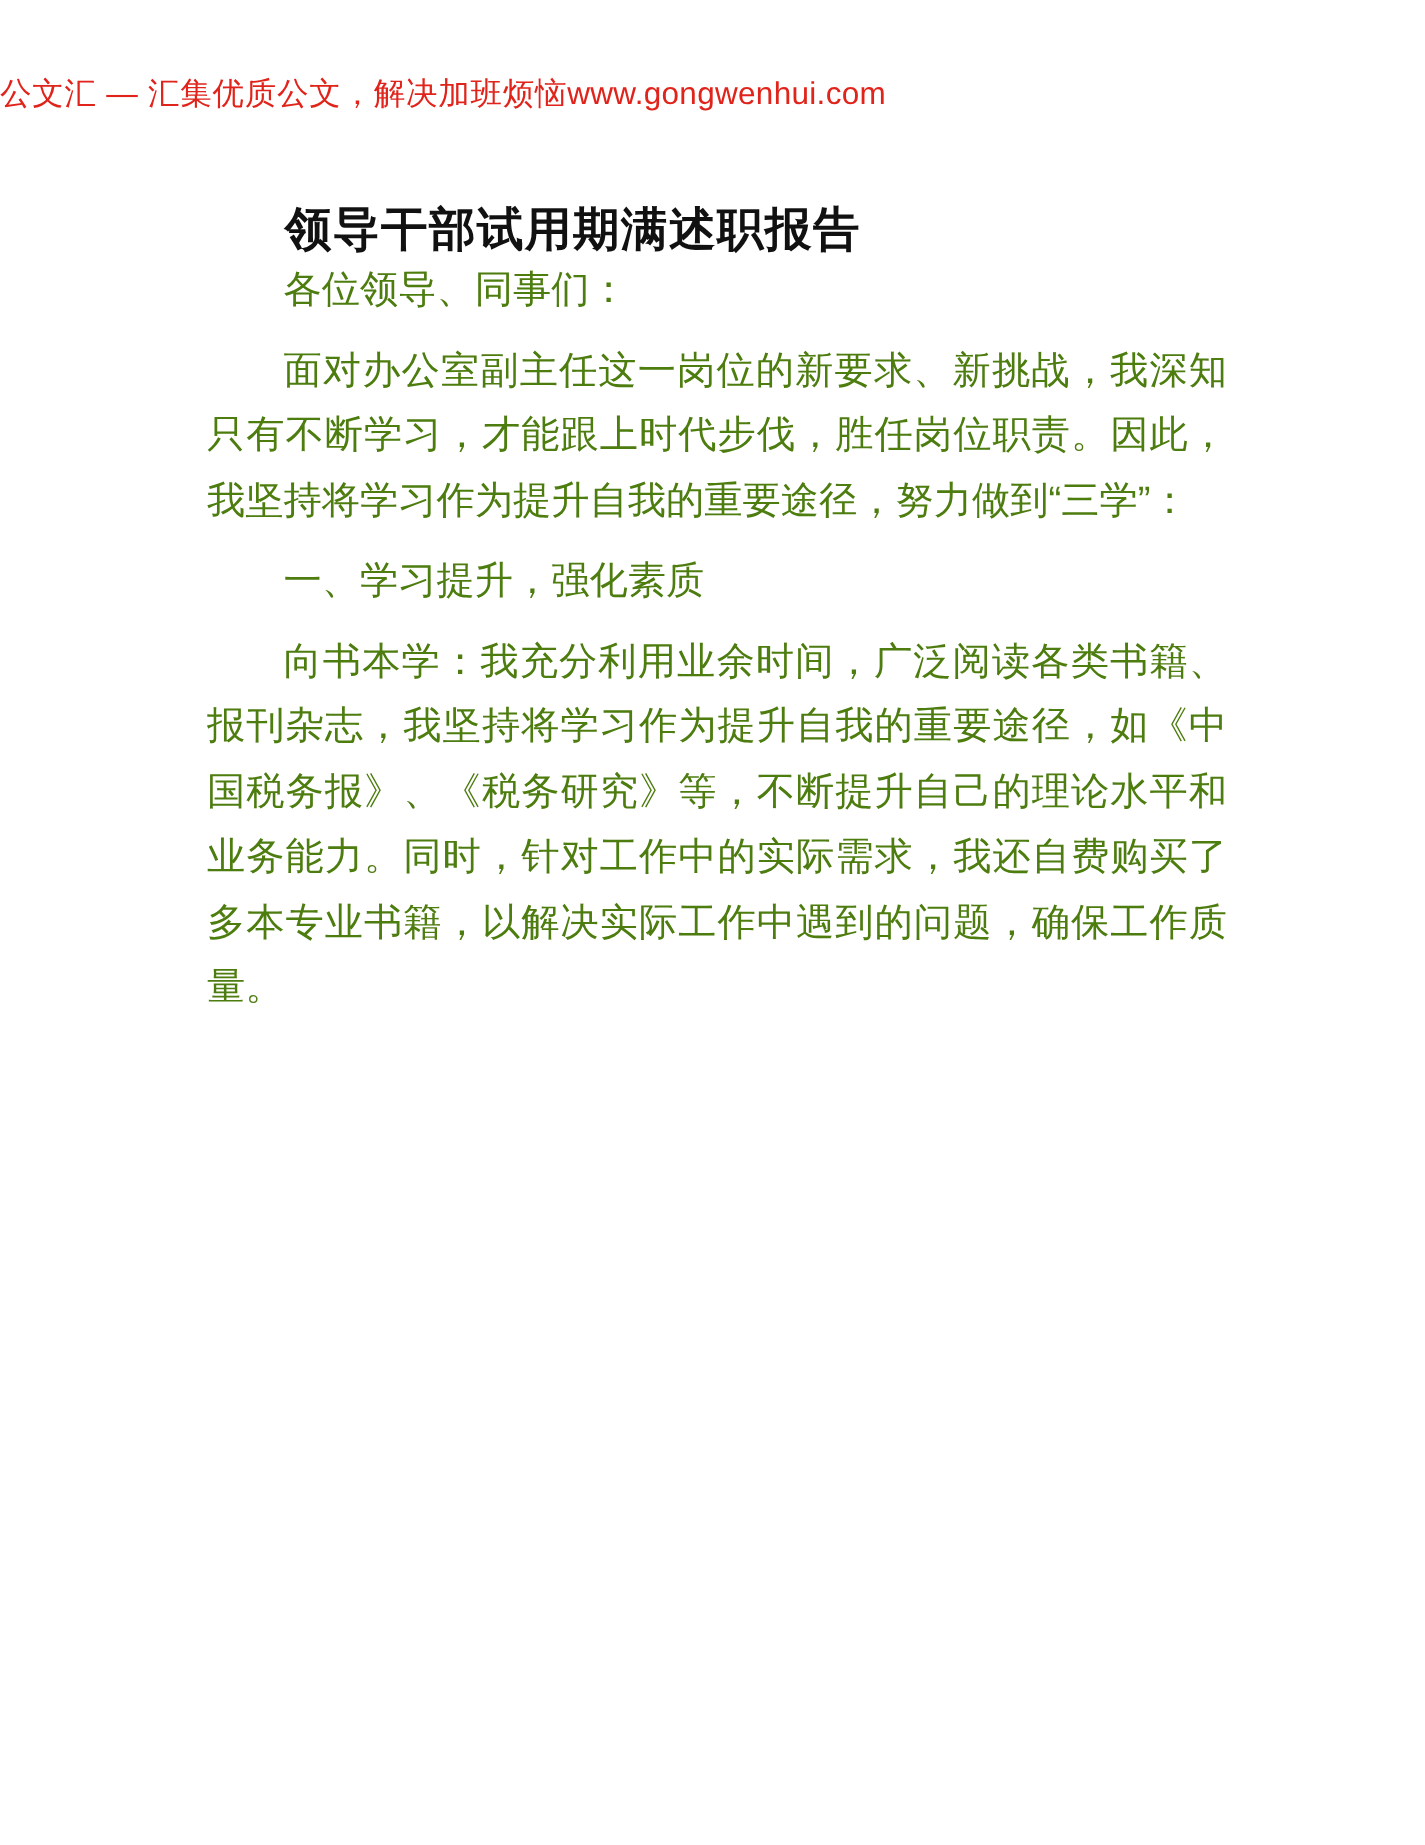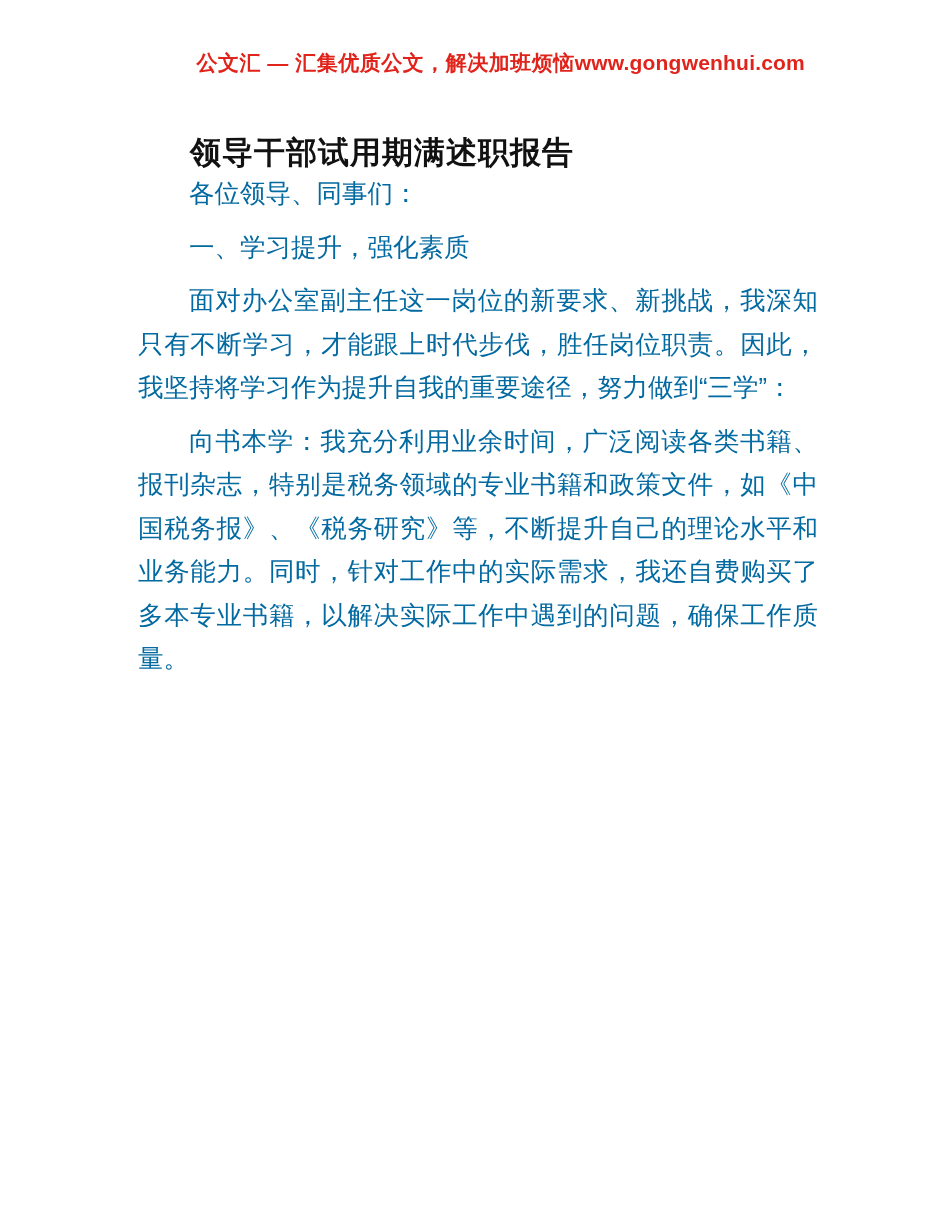--- a/index.html
+++ b/index.html
@@ -23,24 +23,23 @@
     background: #ffffff;
     box-sizing: border-box;
   }
 
   
   .site-header {
     position: absolute;
     top: 52px;
     left: 0;
     width: 805px;
-    text-align: right;
+    text-align: left;
     line-height: 1;
     white-space: nowrap;
-    font-weight: bold;
   }
   .site-header .brand-text {
     font-size: 21px;
     letter-spacing: 0.5px;
     color: #e0241b;
     font-family: "Liberation Sans", "DejaVu Sans", sans-serif;
   }
   .site-header .brand-url {
     font-size: 21px;
     color: #e0241b;
@@ -71,21 +70,21 @@
     width: 680px;
   }
 
   .para {
     font-size: 25.5px;
     line-height: 43.5px;
     text-indent: 2em;
     margin: 0 0 10px 0;
     text-align: justify;
     text-justify: inter-ideograph;
-    color: #0369a1;
+    color: #4d7c0f;
     letter-spacing: 0px;
     word-break: break-all;
   }
 
   .para.heading {
     margin-bottom: 10px;
   }
 
   .para.salutation {
     margin-bottom: 10px;
@@ -97,18 +96,18 @@
 <div class="page">
 
   <div class="site-header">
     <span class="brand-text">公文汇 — 汇集优质公文，解决加班烦恼</span><span class="brand-url">www.gongwenhui.com</span>
   </div>
 
   <h1 class="doc-title">领导干部试用期满述职报告</h1>
 
   <div class="doc-body">
     <p class="para salutation">各位领导、同事们：</p>
+    <p class="para">面对办公室副主任这一岗位的新要求、新挑战，我深知只有不断学习，才能跟上时代步伐，胜任岗位职责。因此，我坚持将学习作为提升自我的重要途径，努力做到“三学”：</p>
     <p class="para heading">一、学习提升，强化素质</p>
-    <p class="para">面对办公室副主任这一岗位的新要求、新挑战，我深知只有不断学习，才能跟上时代步伐，胜任岗位职责。因此，我坚持将学习作为提升自我的重要途径，努力做到“三学”：</p>
-    <p class="para">向书本学：我充分利用业余时间，广泛阅读各类书籍、报刊杂志，特别是税务领域的专业书籍和政策文件，如《中国税务报》、《税务研究》等，不断提升自己的理论水平和业务能力。同时，针对工作中的实际需求，我还自费购买了多本专业书籍，以解决实际工作中遇到的问题，确保工作质量。</p>
+    <p class="para">向书本学：我充分利用业余时间，广泛阅读各类书籍、报刊杂志，我坚持将学习作为提升自我的重要途径，如《中国税务报》、《税务研究》等，不断提升自己的理论水平和业务能力。同时，针对工作中的实际需求，我还自费购买了多本专业书籍，以解决实际工作中遇到的问题，确保工作质量。</p>
   </div>
 
 </div>
 
 </body></html>

